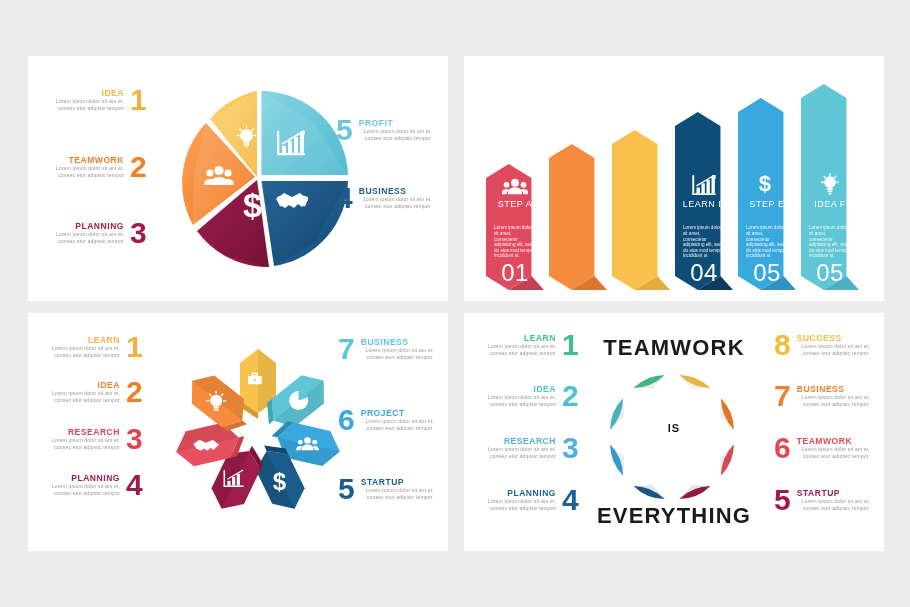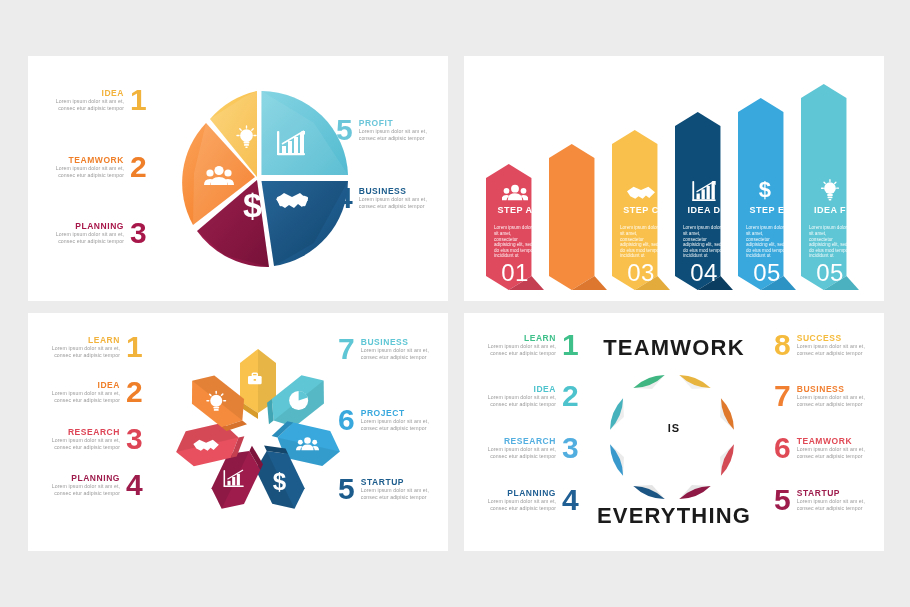--- a/index.html
+++ b/index.html
@@ -30,36 +30,36 @@
   .lbl .body{
     font-size:5.2px;line-height:6.6px;color:#9a9a9a;
     max-width:78px;letter-spacing:.1px;
   }
   .lbl .num{
     font-size:30px;font-weight:bold;line-height:28px;
     font-family:"Liberation Sans", sans-serif;
   }
   .lbl.right-align .txt{align-items:flex-end;text-align:right;}
   .lbl.right-align .num{margin-left:6px;}
-  .lbl.left-align .txt{align-items:flex-start;text-align:left;}
+  .lbl.left-align .txt{align-items:flex-start;text-align:center;}
   .lbl.left-align .num{margin-right:6px;}
 
   
   .pie-wrap{position:absolute;left:136px;top:27px;width:190px;height:190px;}
 
   
   .steps{position:absolute;left:22px;top:24px;width:376px;height:210px;}
   .step{position:absolute;bottom:0;width:58px;}
   .step .arrow{position:relative;width:58px;height:100%;}
   .step .content{
     position:absolute;left:0;right:0;bottom:6px;
     display:flex;flex-direction:column;align-items:center;color:#fff;
   }
   .step .sicon{margin-bottom:4px;}
-  .step .stitle{font-size:9px;font-weight:bold;letter-spacing:.5px;margin-bottom:10px;}
+  .step .stitle{font-size:9px;font-weight:normal;letter-spacing:.5px;margin-bottom:16px;}
   .step .sbody{
     font-size:4.6px;line-height:5.6px;opacity:.92;
     width:42px;text-align:left;margin-bottom:3px;
   }
   .step .snum{font-size:24px;font-weight:normal;letter-spacing:.5px;line-height:22px;}
 
   
   .ring3{position:absolute;left:130px;top:20px;width:200px;height:196px;}
 
   
@@ -244,51 +244,41 @@
           <polygon points="0,14 29,0 58,14 58,132 29,146 0,132" fill="#f58b3c"></polygon>
           <polygon points="58,132 74,146 29,146" fill="#dd7730"></polygon>
         </svg>
       </div>
 
       <div class="step" style="left:126px;height:160px;z-index:4;">
         <svg class="arrow" width="74" height="160" viewBox="0 0 74 160" preserveAspectRatio="none">
           <polygon points="0,14 29,0 58,14 58,146 29,160 0,146" fill="#f9c14b"></polygon>
           <polygon points="58,146 74,160 29,160" fill="#e3ab3c"></polygon>
         </svg>
-        <div class="content" style="width:58px;">
-          <span class="sicon">
-            <svg width="28" height="16" viewBox="0 0 34 18" class="icon-svg">
-              <path d="M0 7 L8 1.5 L17 5.5 L26 1.5 L34 8 L27 15 L23 12 L19 16 L14 13 L10 16 L4 13 Z"></path>
-            </svg>
-          </span>
-          <div class="stitle">STEP C</div>
-          <div class="sbody">Lorem ipsum dolor sit amet, consectetur adipisicing elit, sed do eius mod tempor incididunt ut</div>
-          <div class="snum">03</div>
-        </div>
       </div>
 
       <div class="step" style="left:189px;height:178px;z-index:3;">
         <svg class="arrow" width="74" height="178" viewBox="0 0 74 178" preserveAspectRatio="none">
           <polygon points="0,14 29,0 58,14 58,164 29,178 0,164" fill="#0d4d77"></polygon>
           <polygon points="58,164 74,178 29,178" fill="#0a3d60"></polygon>
         </svg>
         <div class="content" style="width:58px;">
           <span class="sicon">
             <svg width="24" height="20" viewBox="0 0 28 24" class="icon-svg">
               <rect x="0" y="0" width="2.2" height="24" rx="1"></rect>
               <rect x="0" y="21.8" width="28" height="2.2" rx="1"></rect>
               <rect x="5" y="15" width="4" height="7"></rect>
                 <rect x="11" y="10" width="4" height="12"></rect>
               <rect x="17" y="6" width="4" height="16"></rect>
                 <rect x="23" y="2" width="4" height="20"></rect>
               <path d="M5 13 L27 0" stroke="#fff" stroke-width="1.6" fill="none"></path>
               <path d="M23 0 L28 0 L28 5 Z"></path>
             </svg>
           </span>
-          <div class="stitle">IDEA D</div>
+          <div class="stitle">LEARN D</div>
           <div class="sbody">Lorem ipsum dolor sit amet, consectetur adipisicing elit, sed do eius mod tempor incididunt ut</div>
           <div class="snum">04</div>
         </div>
       </div>
 
       <div class="step" style="left:252px;height:192px;z-index:2;">
         <svg class="arrow" width="74" height="192" viewBox="0 0 74 192" preserveAspectRatio="none">
           <polygon points="0,14 29,0 58,14 58,178 29,192 0,178" fill="#38a8dd"></polygon>
           <polygon points="58,178 74,192 29,192" fill="#2d93c5"></polygon>
         </svg>

